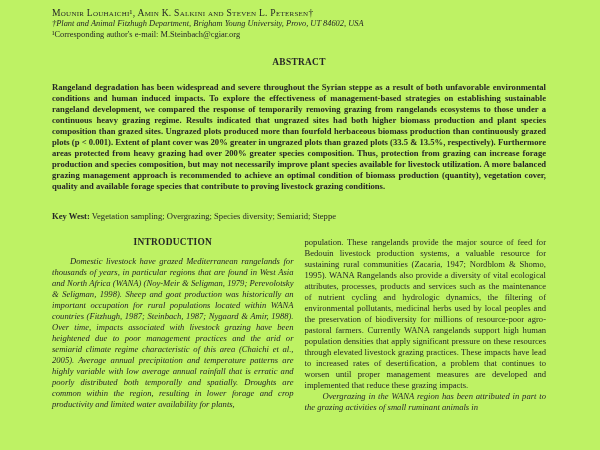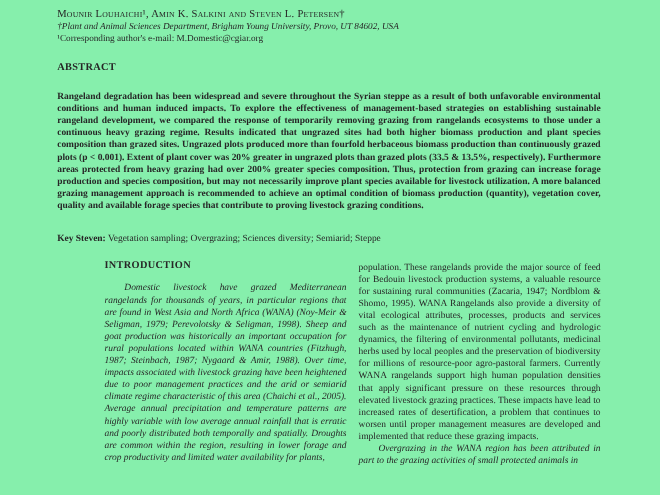--- a/index.html
+++ b/index.html
@@ -5,21 +5,21 @@
   html, body {
     margin: 0;
     padding: 0;
     background: #ffffff;
   }
   .page {
     position: relative;
     width: 600px;
     height: 450px;
     box-sizing: border-box;
-    background: #86efac;
+    background: #bef264;
     color: #262626;
     font-family: "Liberation Serif", "DejaVu Serif", serif;
     padding: 7px 54px 0 52px;
     overflow: hidden;
   }
   .authors {
     font-variant: small-caps;
     font-size: 9.6px;
     letter-spacing: 0.25px;
     line-height: 11.5px;
@@ -32,72 +32,72 @@
   .email {
     font-size: 8.4px;
     line-height: 10.2px;
     margin-top: 1px;
   }
   .section-heading {
     font-weight: bold;
     font-size: 9.4px;
     letter-spacing: 0.3px;
     margin: 0;
+    text-align: center;
   }
   .abstract-heading { margin-top: 17px; }
   .body-text {
     font-size: 8.6px;
     line-height: 11px;
     text-align: justify;
     margin: 0;
   }
   .abstract-text { margin-top: 15px; font-weight: bold; }
   .keywords {
     font-size: 8.6px;
     line-height: 11px;
     margin-top: 19px;
   }
   .kw-label { font-weight: bold; }
   .columns {
     display: flex;
     gap: 11px;
     margin-top: 15px;
-    margin-left: 43px;
   }
   .col {
     flex: 1 1 0;
     min-width: 0;
   }
   .intro-heading { margin-bottom: 9px; }
   .indent { text-indent: 18px; font-style: italic; }
 </style>
 </head>
 <body>
 
 <div class="page">
 
   <header>
     <div class="authors">Mounir Louhaichi¹, Amin K. Salkini and Steven L. Petersen†</div>
-    <div class="affil">†Plant and Animal Sciences Department, Brigham Young University, Provo, UT 84602, USA</div>
-    <div class="email">¹Corresponding author's e-mail: M.Domestic@cgiar.org</div>
+    <div class="affil">†Plant and Animal Fitzhugh Department, Brigham Young University, Provo, UT 84602, USA</div>
+    <div class="email">¹Corresponding author's e-mail: M.Steinbach@cgiar.org</div>
   </header>
 
   <section>
     <h2 class="section-heading abstract-heading">ABSTRACT</h2>
     <p class="body-text abstract-text">Rangeland degradation has been widespread and severe throughout the Syrian steppe as a result of both unfavorable environmental conditions and human induced impacts. To explore the effectiveness of management-based strategies on establishing sustainable rangeland development, we compared the response of temporarily removing grazing from rangelands ecosystems to those under a continuous heavy grazing regime. Results indicated that ungrazed sites had both higher biomass production and plant species composition than grazed sites. Ungrazed plots produced more than fourfold herbaceous biomass production than continuously grazed plots (p &lt; 0.001). Extent of plant cover was 20% greater in ungrazed plots than grazed plots (33.5 &amp; 13.5%, respectively). Furthermore areas protected from heavy grazing had over 200% greater species composition. Thus, protection from grazing can increase forage production and species composition, but may not necessarily improve plant species available for livestock utilization. A more balanced grazing management approach is recommended to achieve an optimal condition of biomass production (quantity), vegetation cover, quality and available forage species that contribute to proving livestock grazing conditions.</p>
   </section>
 
   <p class="keywords">
-    <span class="kw-label">Key Steven:</span><span> Vegetation sampling; Overgrazing; Sciences diversity; Semiarid; Steppe</span>
+    <span class="kw-label">Key West:</span><span> Vegetation sampling; Overgrazing; Species diversity; Semiarid; Steppe</span>
   </p>
 
   <div class="columns">
     <div class="col">
       <h2 class="section-heading intro-heading">INTRODUCTION</h2>
       <p class="body-text indent">Domestic livestock have grazed Mediterranean rangelands for thousands of years, in particular regions that are found in West Asia and North Africa (WANA) (Noy-Meir &amp; Seligman, 1979; Perevolotsky &amp; Seligman, 1998). Sheep and goat production was historically an important occupation for rural populations located within WANA countries (Fitzhugh, 1987; Steinbach, 1987; Nygaard &amp; Amir, 1988). Over time, impacts associated with livestock grazing have been heightened due to poor management practices and the arid or semiarid climate regime characteristic of this area (Chaichi et al., 2005). Average annual precipitation and temperature patterns are highly variable with low average annual rainfall that is erratic and poorly distributed both temporally and spatially. Droughts are common within the region, resulting in lower forage and crop productivity and limited water availability for plants,</p>
     </div>
     <div class="col">
       <p class="body-text">population. These rangelands provide the major source of feed for Bedouin livestock production systems, a valuable resource for sustaining rural communities (Zacaria, 1947; Nordblom &amp; Shomo, 1995). WANA Rangelands also provide a diversity of vital ecological attributes, processes, products and services such as the maintenance of nutrient cycling and hydrologic dynamics, the filtering of environmental pollutants, medicinal herbs used by local peoples and the preservation of biodiversity for millions of resource-poor agro-pastoral farmers. Currently WANA rangelands support high human population densities that apply significant pressure on these resources through elevated livestock grazing practices. These impacts have lead to increased rates of desertification, a problem that continues to worsen until proper management measures are developed and implemented that reduce these grazing impacts.</p>
-      <p class="body-text indent">Overgrazing in the WANA region has been attributed in part to the grazing activities of small protected animals in</p>
+      <p class="body-text indent">Overgrazing in the WANA region has been attributed in part to the grazing activities of small ruminant animals in</p>
     </div>
   </div>
 
 </div>
 
 </body></html>

